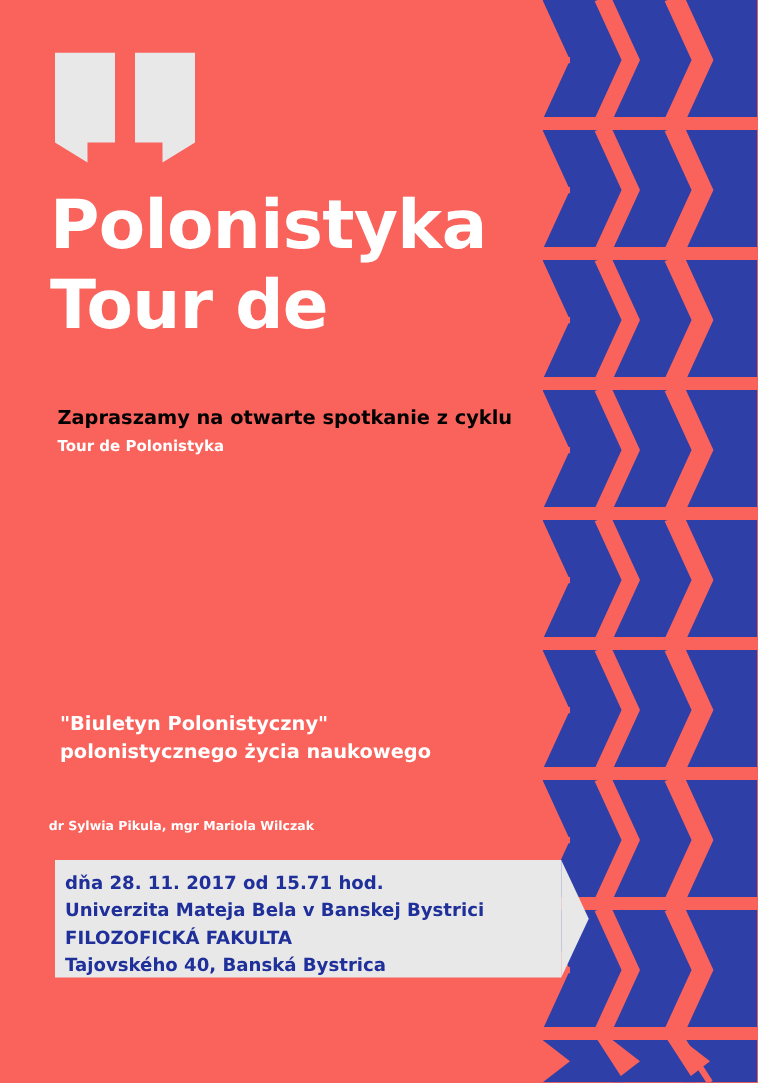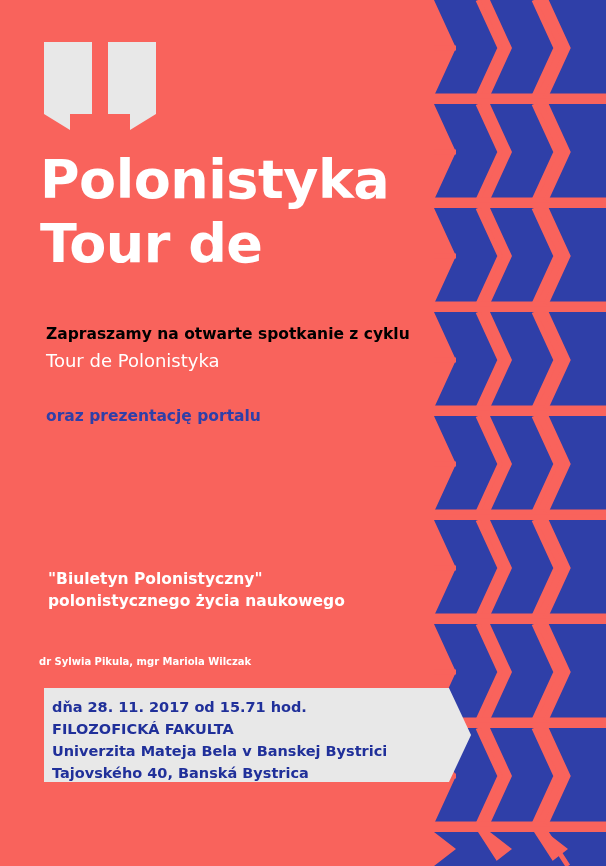--- a/index.html
+++ b/index.html
@@ -71,22 +71,22 @@
   }
   .invite-line-1 {
     color: #000000;
     font-size: 15.5px;
     font-weight: bold;
     margin: 0 0 6px 0;
     line-height: 1.2;
   }
   .invite-line-2 {
     color: #ffffff;
-    font-size: 18px;
-    font-weight: normal;
+    font-size: 12px;
+    font-weight: bold;
     margin: 0;
     line-height: 1.2;
   }
   .invite-line-3 {
     color: #2f3fa8;
     font-size: 15.5px;
     font-weight: bold;
     margin: 36px 0 6px 0;
     line-height: 1.2;
   }
@@ -227,32 +227,31 @@
   </div>
 
   <div class="title-block">
     <div class="title-line">Polonistyka</div>
     <div class="title-line">Tour de</div>
   </div>
 
   <div class="invite-block">
     <p class="invite-line-1">Zapraszamy na otwarte spotkanie z cyklu</p>
     <p class="invite-line-2">Tour de Polonistyka</p>
-    <p class="invite-line-3">oraz prezentację portalu</p>
   </div>
 
   <div class="desc-block">
     <p class="desc-line">"Biuletyn Polonistyczny"</p>
     <p class="desc-line">polonistycznego życia naukowego</p>
   </div>
 
   <p class="authors">dr Sylwia Pikula, mgr Mariola Wilczak</p>
 
   <div class="venue-banner"></div>
   <div class="venue-banner-tail"></div>
   <div class="venue-text">
     <p class="venue-line">dňa 28. 11. 2017 od 15.71 hod.</p>
+    <p class="venue-line">Univerzita Mateja Bela v Banskej Bystrici</p>
     <p class="venue-line">FILOZOFICKÁ FAKULTA</p>
-    <p class="venue-line">Univerzita Mateja Bela v Banskej Bystrici</p>
     <p class="venue-line">Tajovského 40, Banská Bystrica</p>
   </div>
 
 </div>
 
 </body></html>

